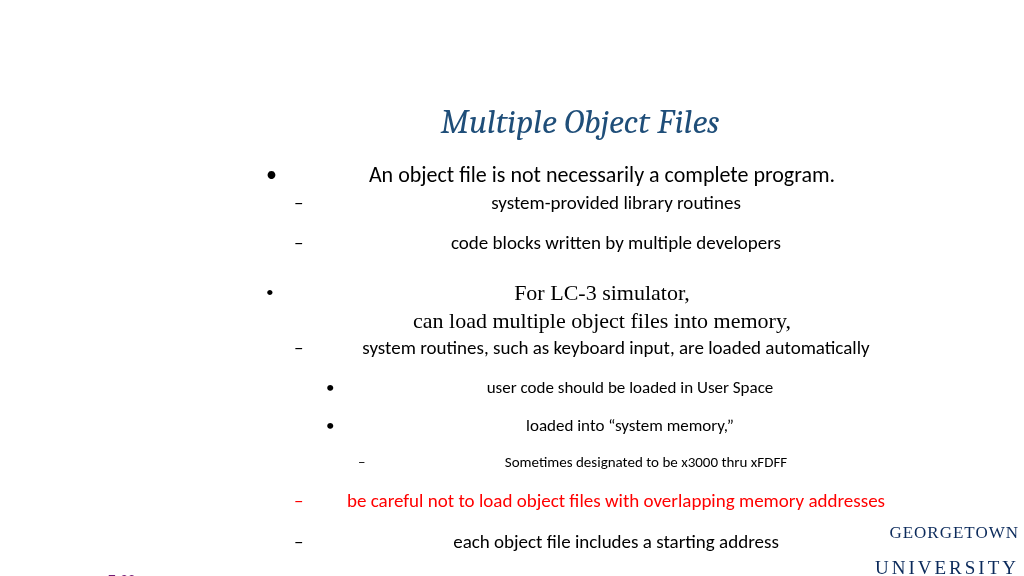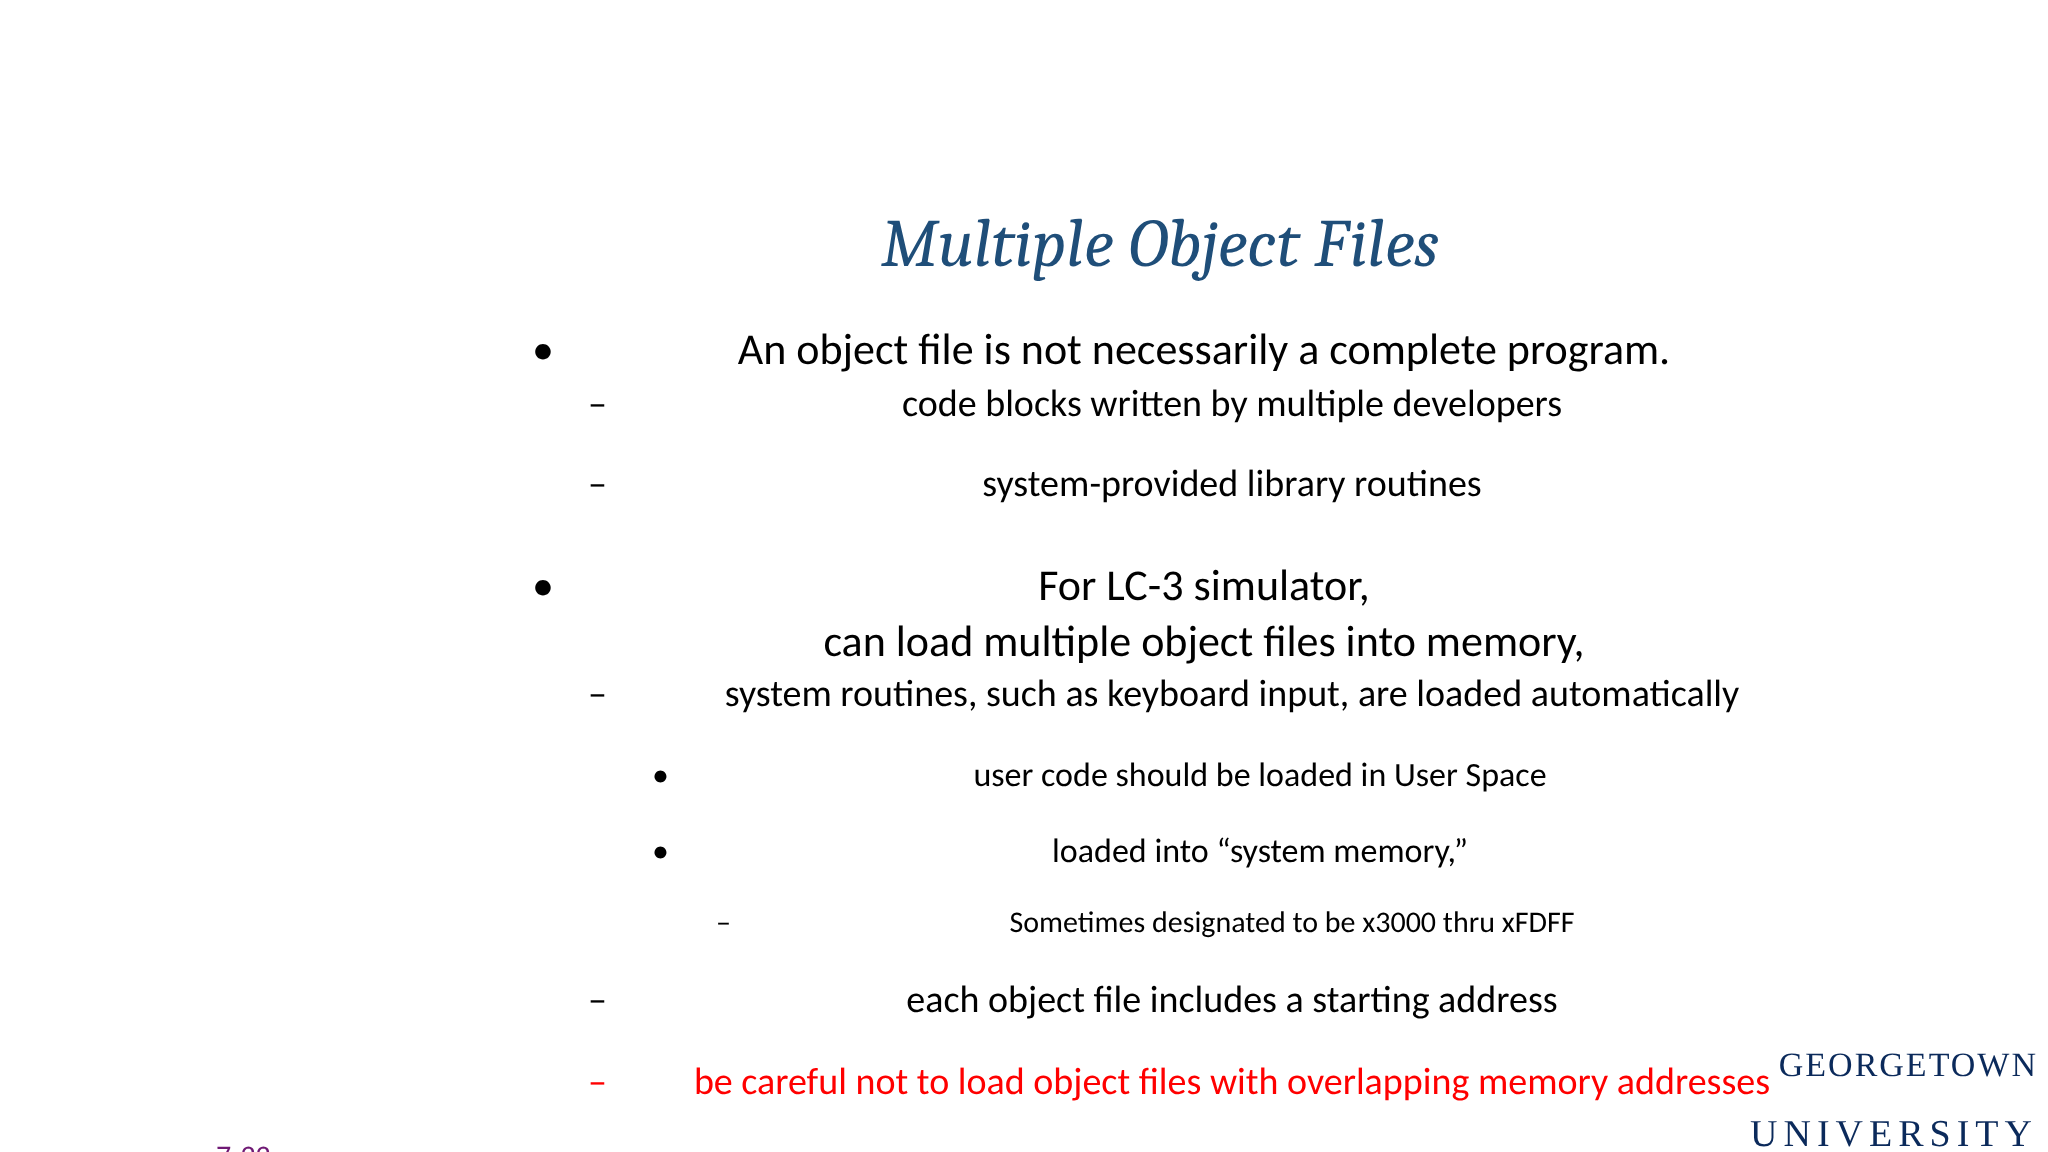--- a/index.html
+++ b/index.html
@@ -3,21 +3,21 @@
 <meta charset="utf-8">
 <style>
   * { box-sizing: border-box; margin: 17px; padding: 0; }
   html, body { width: 1024px; height: 576px; background: #fff; font-family: Calibri, "Segoe UI", Arial, sans-serif; }
   .slide { position: relative; width: 1024px; height: 576px; }
   .title { position: absolute; top: 34px; left: 0; width: 100%; text-align: center; font-family: Cambria, Georgia, "Times New Roman", serif; font-style: italic; font-size: 34px; color: #1f4e79; font-weight: 400; }
   .content { position: absolute; top: 76px; left: 160px; width: 720px; color: #000; text-align: center; }
   ul { list-style: none; }
   li.b1 { position: relative; font-size: 22px; line-height: 1.25; margin-bottom: 2px; padding-left: 28px; }
   li.b1::before { content: "•"; position: absolute; left: 4px; top: 0; }
-  li.b1.spacer { margin-top: 24px; }
+  li.b1.spacer { margin-top: 24px; font-family: Liberation Serif, serif; }
   li.b2 { position: relative; font-size: 19px; line-height: 1.25; padding-left: 56px; margin-top: 2px; }
   li.b2::before { content: "–"; position: absolute; left: 32px; top: 0; }
   li.b3 { position: relative; font-size: 17px; line-height: 1.25; padding-left: 84px; margin-top: 2px; }
   li.b3::before { content: "•"; position: absolute; left: 64px; top: 0; }
   li.b4 { position: relative; font-size: 15px; line-height: 1.25; padding-left: 116px; margin-top: 2px; }
   li.b4::before { content: "–"; position: absolute; left: 96px; top: 0; }
   .red { color: #ff0000; }
   .page-num { position: absolute; left: 40px; bottom: 22px; font-size: 15px; color: #701a75; }
   .logo { position: absolute; right: 22px; bottom: 16px; text-align: right; font-family: Georgia, "Times New Roman", serif; color: #0b2a5b; line-height: 1; }
   .logo .l1 { font-size: 17px; letter-spacing: 1px; display: block; }
@@ -25,33 +25,33 @@
 </style>
 </head>
 <body>
 
 <div class="slide">
   <div class="title">Multiple Object Files</div>
 
   <div class="content">
     <ul>
       <li class="b1">An object file is not necessarily a complete program.</li>
+      <li class="b2">system-provided library routines</li>
       <li class="b2">code blocks written by multiple developers</li>
-      <li class="b2">system-provided library routines</li>
 
       <li class="b1 spacer">
         <span>For LC-3 simulator,</span><br>
         <span>can load multiple object files into memory,</span><br>
       </li>
       <li class="b2">system routines, such as keyboard input, are loaded automatically</li>
       <li class="b3">user code should be loaded in User Space</li>
       <li class="b3">loaded into “system memory,”</li>
       <li class="b4">Sometimes designated to be x3000 thru xFDFF</li>
+      <li class="b2 red">be careful not to load object files with overlapping memory addresses</li>
       <li class="b2">each object file includes a starting address</li>
-      <li class="b2 red">be careful not to load object files with overlapping memory addresses</li>
     </ul>
   </div>
 
   <div class="page-num">7-22</div>
 
   <div class="logo">
     <span class="l1">GEORGETOWN</span>
     <span class="l2">UNIVERSITY</span>
   </div>
 </div>

